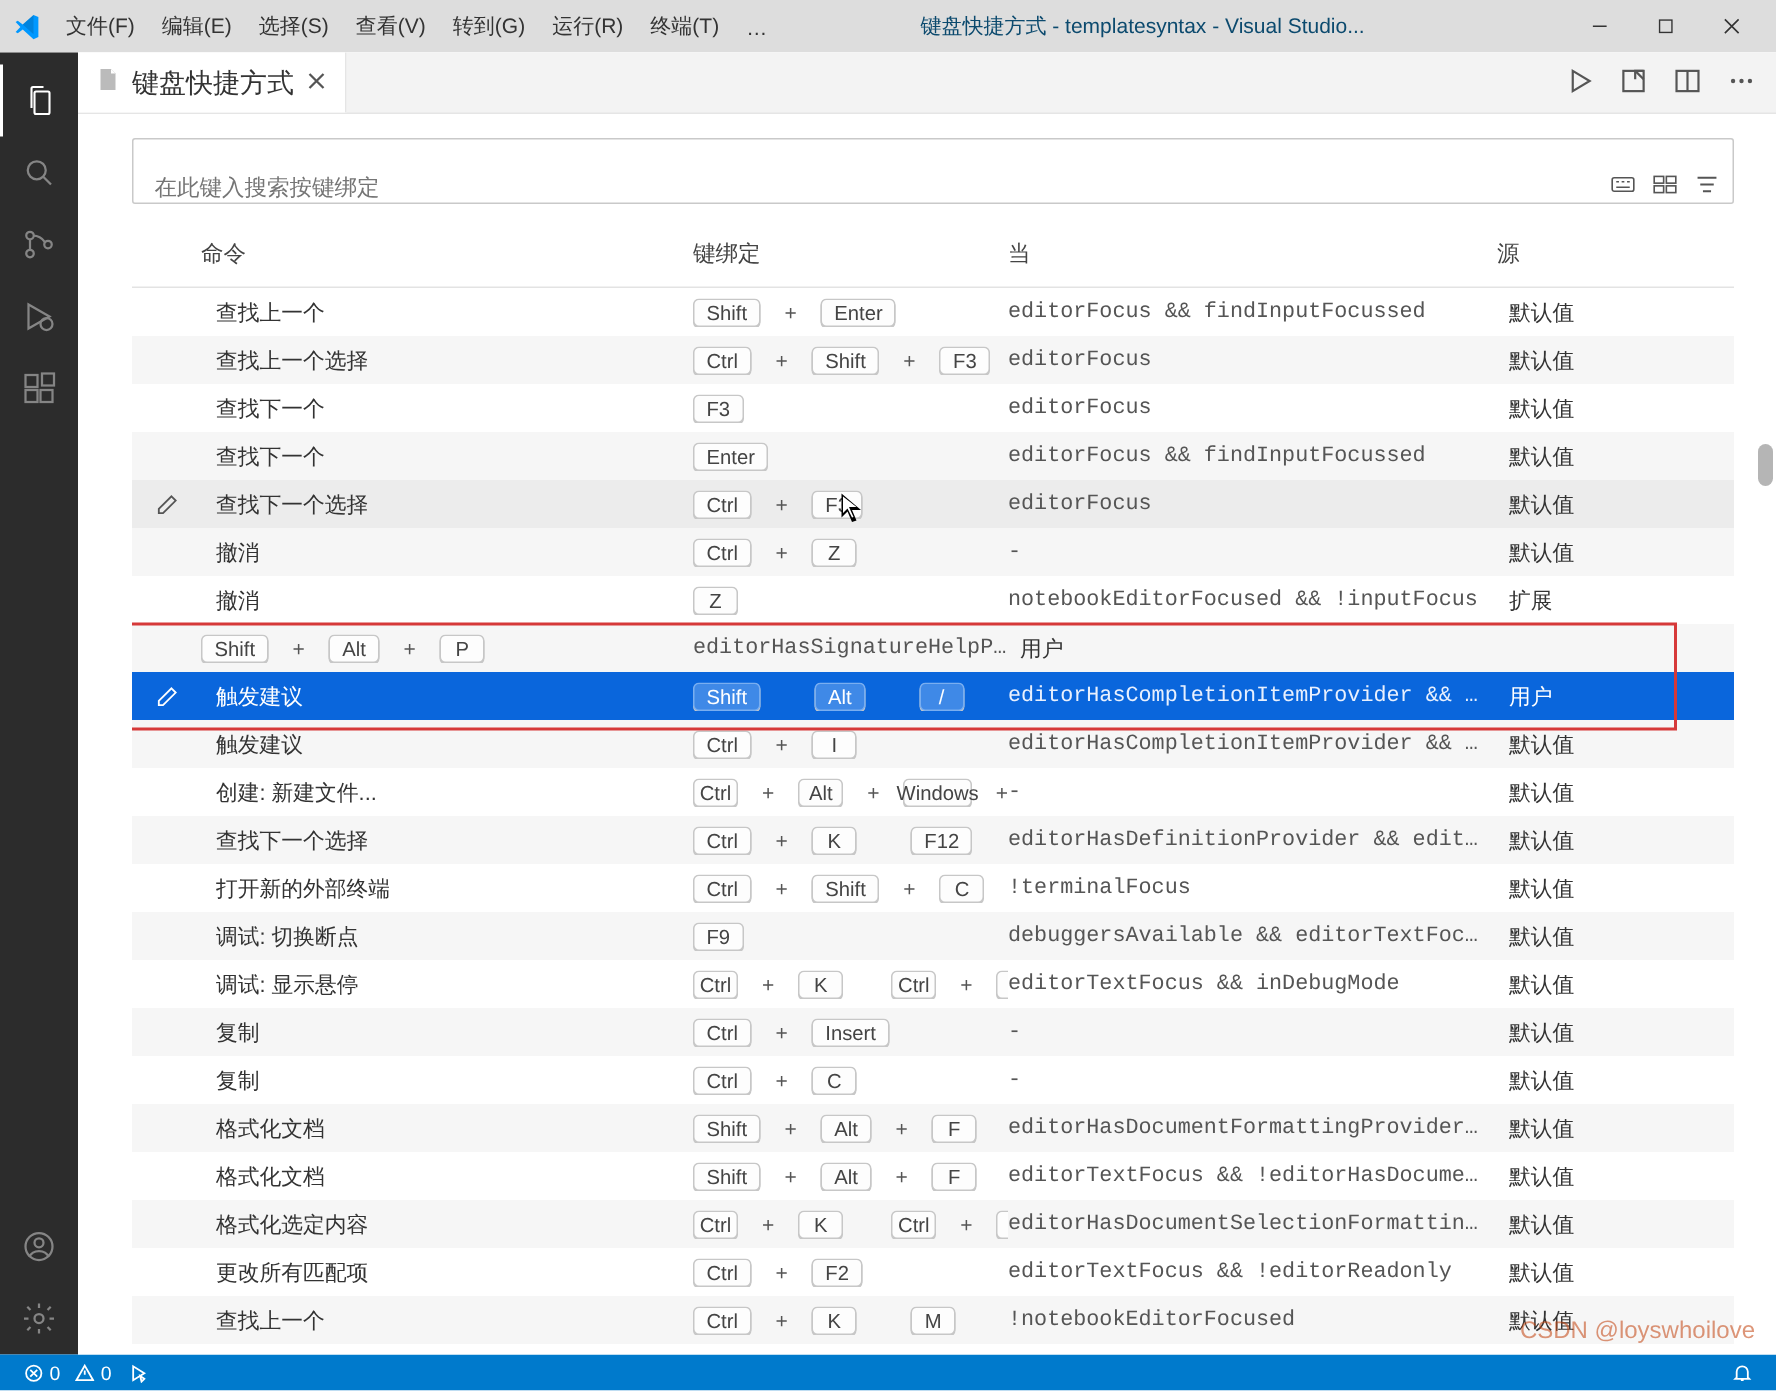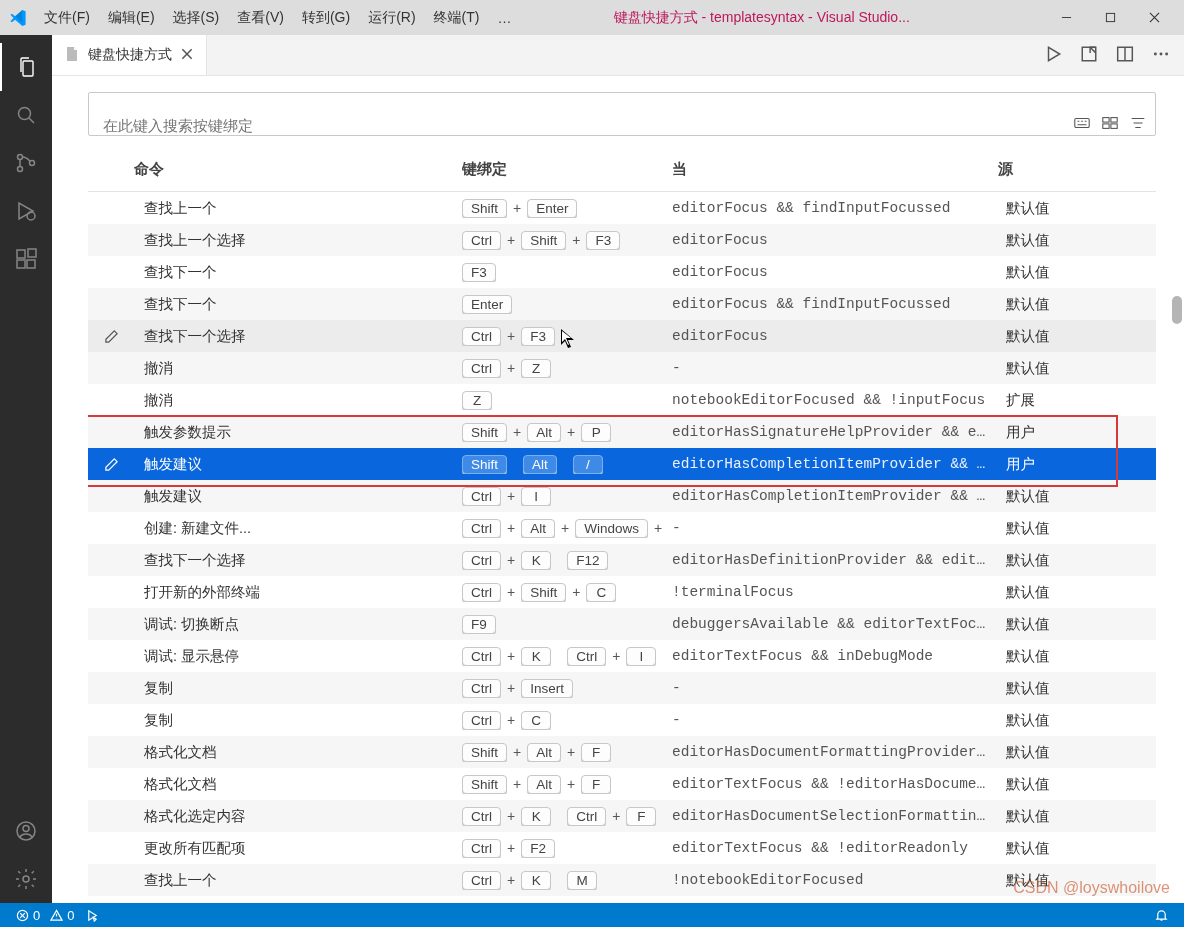--- a/index.html
+++ b/index.html
@@ -3,59 +3,59 @@
 <meta charset="utf-8">
 <style>
   html, body { margin:0; padding:0; font-family:"Segoe UI","Microsoft YaHei","PingFang SC",Arial,sans-serif; font-size:14px; color:#333; background:#fff; -webkit-font-smoothing:antialiased; user-select:none; }
   .window { width:1184px; height:927px; display:flex; flex-direction:column; position:relative; overflow:hidden; }
 
   
   .title-bar { height:35px; background:#dddddd; display:flex; align-items:center; padding:0 8px; color:#333; }
   .title-bar .menu { display:flex; gap:2px; align-items:center; height:100%; }
   .title-bar .menu-item { padding:4px 8px; border-radius:4px; }
   .title-bar .logo svg { width:20px; height:20px; display:block; }
-  .title-bar .title { flex:1 1 auto; text-align:center; color:#be185d; white-space:nowrap; overflow:hidden; text-overflow:ellipsis; margin-left:-40px; }
+  .title-bar .title { flex:1 1 auto; text-align:center; color:#0c4a6e; white-space:nowrap; overflow:hidden; text-overflow:ellipsis; margin-left:-40px; }
   .title-bar .win-controls { display:flex; gap:0; }
   .title-bar .win-btn { width:44px; height:35px; display:flex; align-items:center; justify-content:center; }
 
   .body { flex:1 1 auto; display:flex; }
   .activity-bar { width:52px; background:#2c2c2c; display:flex; flex-direction:column; align-items:center; padding-top:8px; }
   .activity-bar .ab-item { width:52px; height:48px; display:flex; align-items:center; justify-content:center; color:#858585; }
   .activity-bar .ab-item.active { color:#fff; border-left:2px solid #fff; box-sizing:border-box; }
   .activity-bar .spacer { flex:1 1 auto; }
   .activity-bar svg { width:24px; height:24px; }
 
   .editor { flex:1 1 auto; display:flex; flex-direction:column; background:#fff; position:relative; }
   .tabs-bar { height:40px; display:flex; align-items:stretch; border-bottom:1px solid #e5e5e5; background:#f3f3f3; }
-  .tab { display:flex; align-items:center; gap:8px; padding:0 12px; background:#fff; border-right:1px solid #e5e5e5; color:#333; font-size:14px; }
+  .tab { display:flex; align-items:center; gap:8px; padding:0 12px; background:#fff; border-right:1px solid #e5e5e5; color:#333; font-size:18px; }
   .tab .file-icon svg { width:16px; height:16px; }
   .tab .close svg { width:14px; height:14px; }
   .tabs-actions { margin-left:auto; display:flex; align-items:center; gap:18px; padding:0 14px; color:#555; }
   .tabs-actions svg { width:18px; height:18px; }
 
   .content { flex:1 1 auto; display:flex; flex-direction:column; padding:16px 28px 0 36px; box-sizing:border-box; position:relative; overflow:hidden; }
 
   .search-wrap { border:1px solid #c9c9c9; border-radius:2px; height:42px; display:flex; align-items:flex-end; padding:0 8px 0 12px; margin:0 0 18px 0; }
   .search-wrap input { flex:1 1 auto; border:none; outline:none; font-size:15px; color:#555; background:transparent; }
   .search-actions { display:flex; gap:10px; align-items:center; color:#555; }
   .search-actions svg { width:18px; height:18px; }
 
   .grid { flex:1 1 auto; position:relative; overflow:hidden; }
-  .grid-header { display:grid; grid-template-columns:46px 328px 210px 326px 120px; font-size:15px; color:#444; border-bottom:1px solid #e3e3e3; padding:6px 0 12px 0; font-weight:700; }
+  .grid-header { display:grid; grid-template-columns:46px 328px 210px 326px 120px; font-size:15px; color:#444; border-bottom:1px solid #e3e3e3; padding:6px 0 12px 0; font-weight:400; }
   .grid-header > div { white-space:nowrap; overflow:hidden; text-overflow:ellipsis; }
   .grid-body { position:relative; }
   .row { display:grid; grid-template-columns:46px 328px 210px 326px 120px; align-items:center; height:32px; font-size:14.5px; box-sizing:border-box; }
   .row:nth-child(even) { background:#f6f6f6; }
   .row.hover { background:#ececec; }
   .row.selected { background:#0a66dc; color:#fff; }
   .row.selected .key { background:#3f89e7; border-color:#79aef0; color:#fff; }
   .row .pencil { display:flex; align-items:center; justify-content:center; height:100%; color:#555; }
   .row.selected .pencil { color:#fff; }
   .row .cmd-cell { padding-left:10px; white-space:nowrap; overflow:hidden; text-overflow:ellipsis; }
-  .row .kb-cell { display:flex; align-items:center; gap:6px; flex-wrap:nowrap; white-space:nowrap; overflow:hidden; }
+  .row .kb-cell { display:flex; align-items:center; gap:16px; flex-wrap:nowrap; white-space:nowrap; overflow:hidden; }
   .key { display:inline-flex; align-items:center; justify-content:center; padding:1px 8px; background:#fdfdfd; border:1px solid #c7c7c7; border-radius:4px; box-shadow:0 1px 0 #c7c7c7; font-size:13.5px; color:#444; min-width:12px; font-family:inherit; }
   .plus { font-size:14px; color:#555; }
   .row .when-cell { font-family:Consolas,"Courier New",monospace; color:#555; white-space:nowrap; overflow:hidden; text-overflow:ellipsis; }
   .row.selected .when-cell { color:#e8f0fe; }
   .row .src-cell { padding-left:8px; white-space:nowrap; overflow:hidden; text-overflow:ellipsis; }
 
   .highlight-box { position:absolute; border:2px solid #d63939; pointer-events:none; }
 
   .v-scroll { position:absolute; right:2px; top:220px; width:10px; height:28px; background:#b5b5b5; border-radius:5px; }
   .cursor-arrow { position:absolute; pointer-events:none; }
@@ -300,21 +300,20 @@
                 <div class="pencil"></div>
                 <div class="cmd-cell">撤消</div>
                 <div class="kb-cell">
                   <span class="key">Z</span>
                 </div>
                 <div class="when-cell">notebookEditorFocused &amp;&amp; !inputFocus</div>
                 <div class="src-cell">扩展</div>
               </div>
               <div class="row">
                 <div class="pencil"></div>
-                <div class="cmd-cell">触发参数提示</div>
                 <div class="kb-cell">
                   <span class="key">Shift</span>
                   <span class="plus">+</span>
                   <span class="key">Alt</span>
                   <span class="plus">+</span>
                   <span class="key">P</span>
                 </div>
                 <div class="when-cell">editorHasSignatureHelpProvider &amp;&amp; e…</div>
                 <div class="src-cell">用户</div>
               </div>

